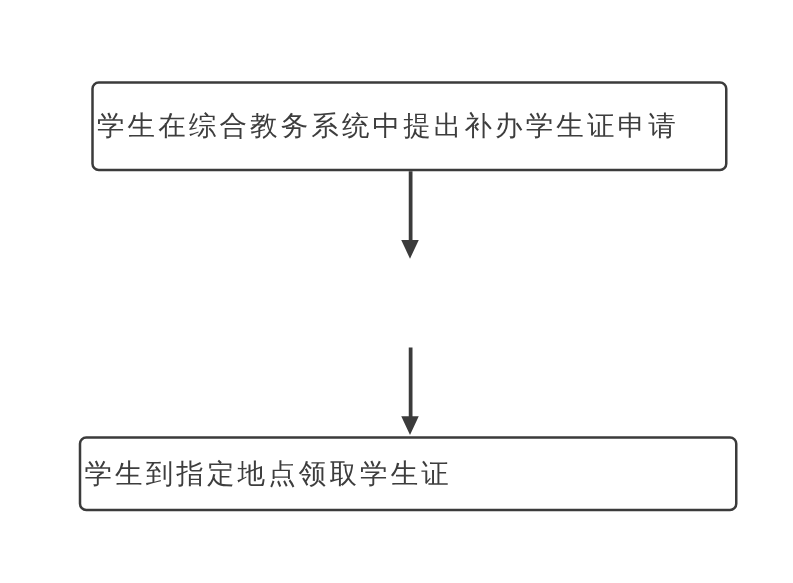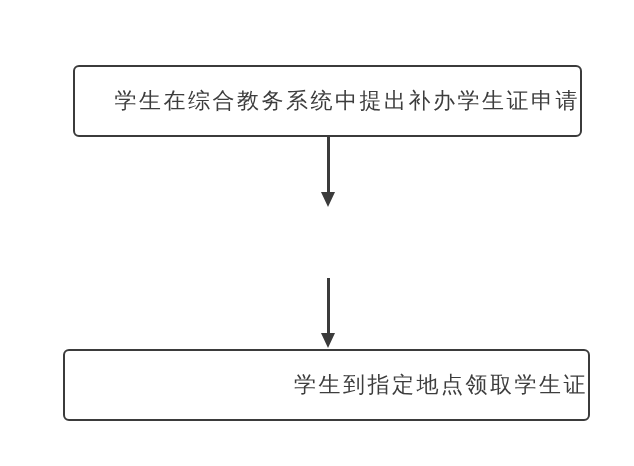--- a/index.html
+++ b/index.html
@@ -20,33 +20,33 @@
     background: var(--background);
     overflow: hidden;
   }
   .flow-node {
     position: absolute;
     border: 2px solid var(--border);
     border-radius: 6px;
     background: var(--background);
     display: flex;
     align-items: center;
-    justify-content: flex-end;
+    justify-content: flex-start;
   }
   .flow-node .node-label {
     color: var(--text);
     font-size: 22px;
     letter-spacing: 2.5px;
     white-space: nowrap;
     line-height: 1;
     padding-left: 2.5px; 
   }
   .node-1 { left: 73px;  top: 65px;  width: 509px; height: 72px; }
   .node-2 { left: 63px;  top: 207px; width: 527px; height: 71px; }
-  .node-3 { left: 63px;  top: 349px; width: 527px; height: 72px; }
+  .node-3 { left: 63px;  top: 349px; width: 527px; height: 60px; }
 
   .connector { position: absolute; }
   .arrow-stem {
     position: absolute;
     left: 327px;
     width: 3px;
     background: var(--arrow);
   }
   .stem-1 { top: 137px; height: 57px; }
   .stem-2 { top: 278px; height: 57px; }

